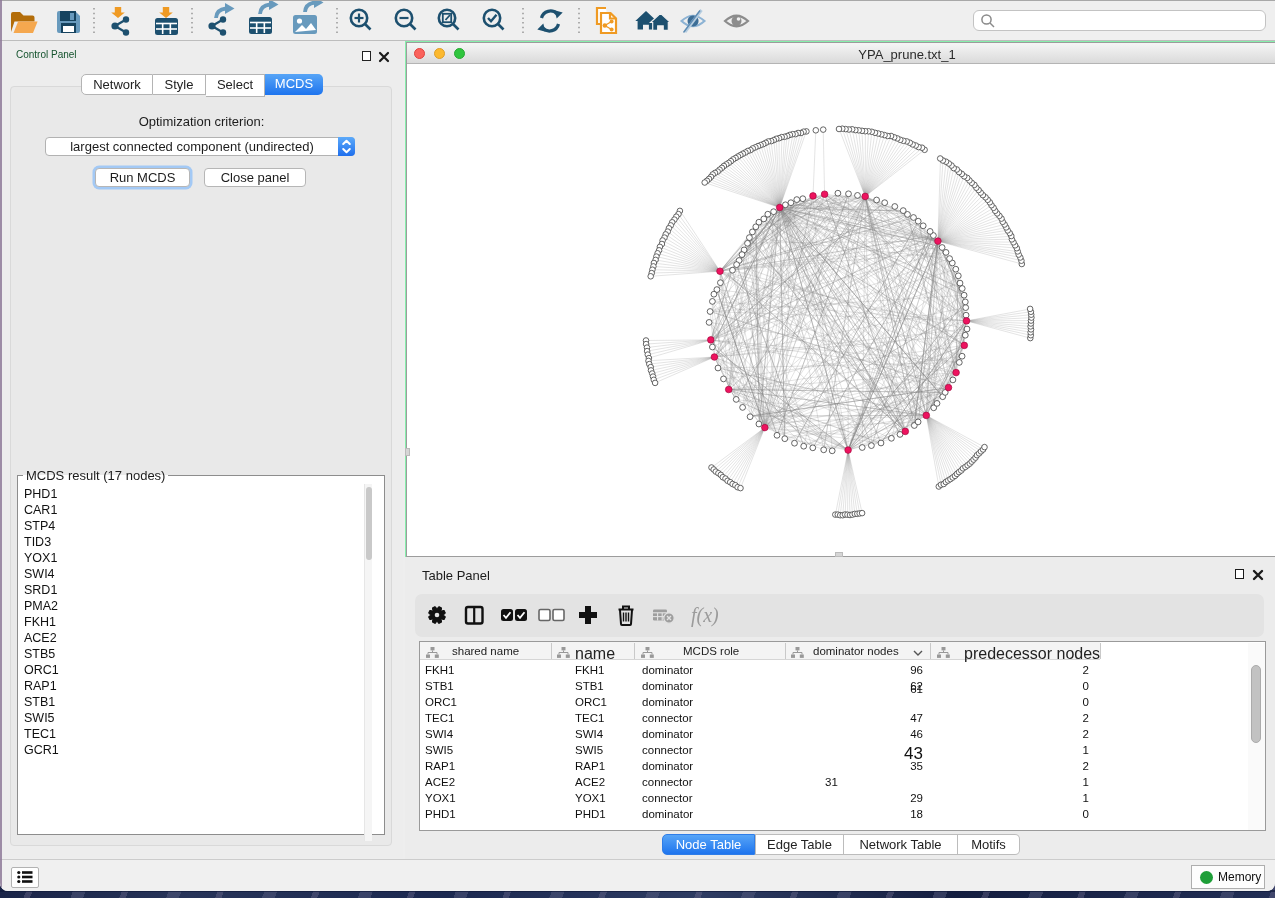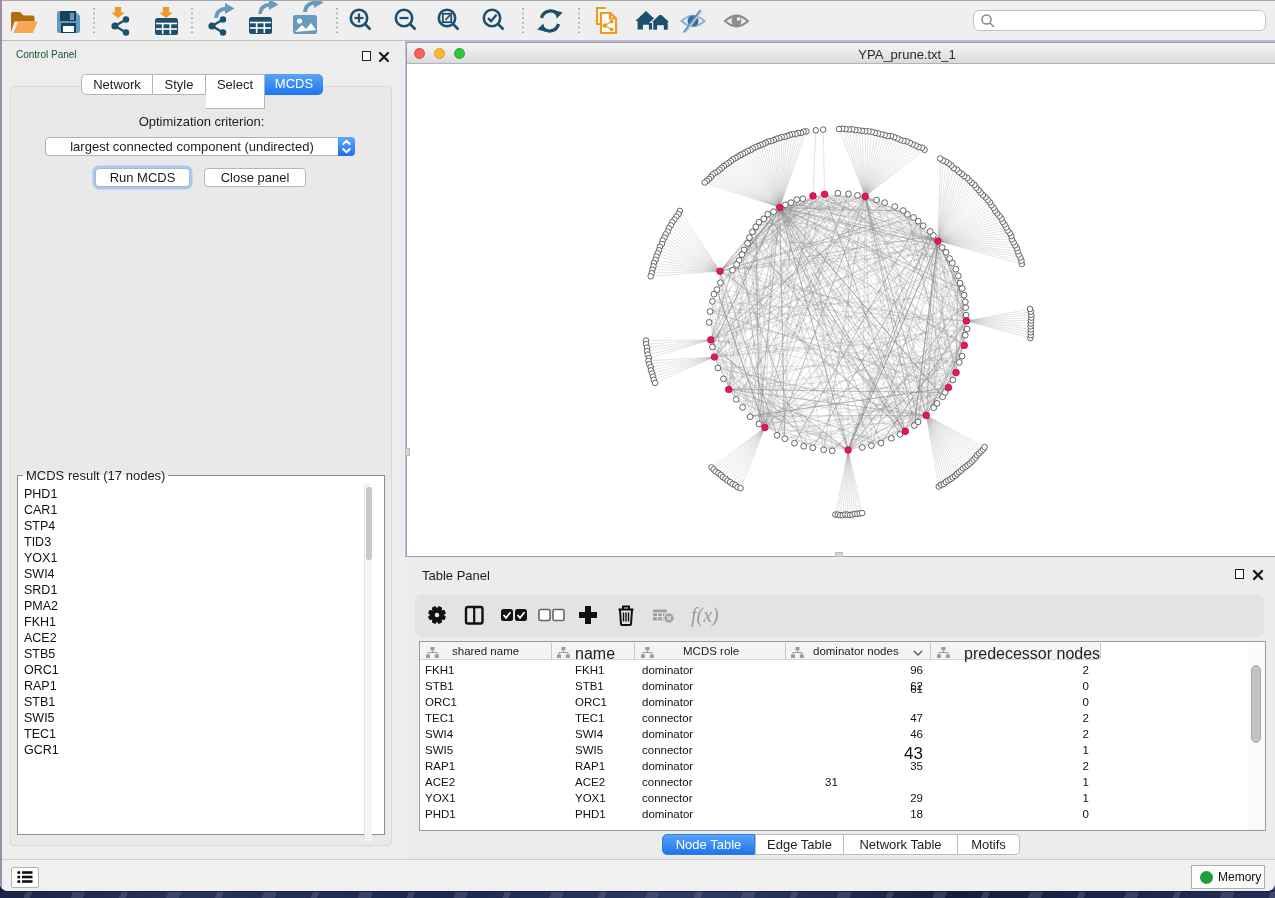--- a/index.html
+++ b/index.html
@@ -139,21 +139,21 @@
 
   <div class="abs" style="left:0;top:41px;width:403px;height:817px;background:#ededed;">
     <div style="position:absolute;left:16px;top:8px;font-size:10px;color:#14532d;">Control Panel</div>
       <div style="position:absolute;left:362px;top:10px;width:9px;height:10px;border:1.5px solid #222;background:#fff;"></div>
       <svg width="12" height="12" style="position:absolute;left:378px;top:10px;">
         <path d="M2 2 L10 10 M10 2 L2 10" stroke="#1a1a1a" stroke-width="2.2" stroke-linecap="round"></path>
       </svg>
       <div style="position:absolute;left:10px;top:45px;width:382px;height:760px;background:#e9e9e9;border:1px solid #d9d9d9;border-radius:4px;"></div>
       <div style="position:absolute;top:33px;height:21px;background:#fff;border:1px solid #b4b4b4;font-size:13px;color:#222;text-align:center;line-height:20px;left:81px;width:72px;border-radius:5px 0 0 5px;">Network</div>
       <div style="position:absolute;top:33px;height:21px;background:#fff;border:1px solid #b4b4b4;font-size:13px;color:#222;text-align:center;line-height:20px;left:153px;width:53px;border-left:none;">Style</div>
-      <div style="position:absolute;top:33px;height:35px;background:#fff;border:1px solid #b4b4b4;font-size:13px;color:#222;text-align:center;line-height:20px;left:206px;width:59px;border-left:none;">Select</div>
+      <div style="position:absolute;top:33px;height:23px;background:#fff;border:1px solid #b4b4b4;font-size:13px;color:#222;text-align:center;line-height:20px;left:206px;width:59px;border-left:none;">Select</div>
       <div style="position:absolute;top:33px;height:21px;background:#fff;border:1px solid #b4b4b4;font-size:13px;color:#222;text-align:center;line-height:20px;left:265px;width:58px;border:none;border-radius:0 5px 5px 0;background:linear-gradient(#57a5f7,#1e74ee);color:#fff;">MCDS</div>
       <div style="position:absolute;left:0;top:73px;width:403px;text-align:center;font-size:13px;color:#1c1c1c;">Optimization criterion:</div>
       <div style="position:absolute;left:45px;top:96px;width:310px;height:19px;background:#fff;border:1px solid #b2b2b2;border-radius:4px;"></div>
       <div style="position:absolute;left:45px;top:96px;width:294px;height:19px;font-size:13px;color:#1c1c1c;text-align:center;line-height:19px;">largest connected component (undirected)</div>
       <div style="position:absolute;left:338px;top:96px;width:17px;height:19px;background:linear-gradient(#5caafa,#1f6fed);border-radius:0 4px 4px 0;"></div>
       <svg width="17" height="19" style="position:absolute;left:338px;top:96px;">
         <path d="M5.2 7 L8.5 3.8 L11.8 7 M5.2 12 L8.5 15.2 L11.8 12" stroke="#fff" stroke-width="2" fill="none" stroke-linecap="round" stroke-linejoin="round"></path>
       </svg>
       <div style="position:absolute;top:127px;height:19px;background:#fff;border:1px solid #b6b6b6;border-radius:4px;font-size:13px;color:#1c1c1c;text-align:center;line-height:18px;left:95px;width:95px;box-shadow:0 0 0 2.5px #a3c9f5;">Run MCDS</div>
       <div style="position:absolute;top:127px;height:19px;background:#fff;border:1px solid #b6b6b6;border-radius:4px;font-size:13px;color:#1c1c1c;text-align:center;line-height:18px;left:204px;width:102px;">Close panel</div>
@@ -177,21 +177,21 @@
           <div style="height:16px;line-height:16px;">SWI5</div>
           <div style="height:16px;line-height:16px;">TEC1</div>
           <div style="height:16px;line-height:16px;">GCR1</div>
         </div>
         <div style="position:absolute;left:346px;top:1px;width:8px;height:357px;background:#f5f5f5;border-left:1px solid #e6e6e6;">
           <div style="position:absolute;left:1px;top:3px;width:6px;height:73px;background:#c9c9c9;border-radius:3px;"></div>
         </div>
       </fieldset>
   </div>
 
-  <div class="abs" style="left:405px;top:41px;width:870px;height:516px;background:#c4b5fd;">
+  <div class="abs" style="left:405px;top:41px;width:870px;height:516px;background:#86efac;">
     <div style="position:absolute;left:1px;top:1px;width:869px;height:515px;border:1px solid #9c9c9c;border-right:none;background:#fff;">
         <div style="position:absolute;left:0;top:0;width:100%;height:21px;background:linear-gradient(#f6f6f6,#dadada);border-bottom:1px solid #b4b4b4;"></div>
       </div>
       <div style="position:absolute;left:9px;top:7px;width:11px;height:11px;border-radius:50%;background:#fa625c;border:1px solid #df433d;"></div>
       <div style="position:absolute;left:29px;top:7px;width:11px;height:11px;border-radius:50%;background:#fcb92f;border:1px solid #dd9e28;"></div>
       <div style="position:absolute;left:49px;top:7px;width:11px;height:11px;border-radius:50%;background:#2fc53e;border:1px solid #27a833;"></div>
       <div style="position:absolute;left:402px;top:6px;width:200px;text-align:center;font-size:13px;color:#2b2b2b;">YPA_prune.txt_1</div>
       <svg width="870" height="494" viewBox="0 0 870 494" style="position:absolute;left:0;top:22px;">
         <path stroke="#909090" stroke-width="0.45" opacity="0.55" fill="none" d="M374.7 144.5L401.4 68.0M374.7 144.5L398.7 69.1M374.7 144.5L395.9 69.5M374.7 144.5L393.1 69.7M374.7 144.5L390.5 71.1M374.7 144.5L387.8 71.8M374.7 144.5L384.8 71.6M374.7 144.5L382.1 72.4M374.7 144.5L379.6 73.9M374.7 144.5L376.9 74.7M374.7 144.5L374.0 74.9M374.7 144.5L371.3 75.6M374.7 144.5L368.9 77.3M374.7 144.5L365.9 77.5M374.7 144.5L363.3 78.5M374.7 144.5L360.8 79.9M374.7 144.5L358.3 81.1M374.7 144.5L355.9 82.6M374.7 144.5L353.3 83.8M374.7 144.5L350.3 84.0M374.7 144.5L348.1 86.0M374.7 144.5L345.4 86.8M374.7 144.5L343.1 88.5M374.7 144.5L340.3 89.3M374.7 144.5L338.0 90.9M374.7 144.5L335.7 92.6M374.7 144.5L333.4 94.2M374.7 144.5L330.6 95.1M374.7 144.5L328.7 97.3M374.7 144.5L326.2 98.6M374.7 144.5L323.7 99.9M374.7 144.5L321.1 101.2M374.7 144.5L319.0 103.1M374.7 144.5L317.0 105.1M374.7 144.5L314.3 106.2M374.7 144.5L312.6 108.6M374.7 144.5L310.6 110.6M374.7 144.5L308.2 112.1M374.7 144.5L305.9 113.8M374.7 144.5L304.1 116.0M374.7 144.5L302.0 117.8M374.7 144.5L299.8 119.6M460.2 133.4L519.8 86.5M460.2 133.4L516.6 85.5M460.2 133.4L513.7 83.9M460.2 133.4L511.0 81.9M460.2 133.4L508.0 80.5M460.2 133.4L504.8 79.6M460.2 133.4L501.7 78.4M460.2 133.4L498.6 77.4M460.2 133.4L495.3 76.8M460.2 133.4L492.1 75.9M460.2 133.4L489.0 74.9M460.2 133.4L486.2 73.0M460.2 133.4L482.9 72.3M460.2 133.4L479.8 71.2M460.2 133.4L476.3 71.5M460.2 133.4L473.3 70.1M460.2 133.4L470.0 69.6M460.2 133.4L466.8 68.7M460.2 133.4L463.5 68.6M460.2 133.4L460.4 67.3M460.2 133.4L456.9 68.0M460.2 133.4L453.7 67.1M460.2 133.4L450.5 66.5M460.2 133.4L447.2 66.0M460.2 133.4L443.9 66.0M460.2 133.4L440.6 65.9M460.2 133.4L437.3 65.7M460.2 133.4L434.0 65.5M532.9 178.1L616.9 201.0M532.9 178.1L616.3 197.7M532.9 178.1L615.4 194.5M532.9 178.1L614.2 191.4M532.9 178.1L612.5 188.5M532.9 178.1L611.7 185.2M532.9 178.1L610.5 182.1M532.9 178.1L608.8 179.2M532.9 178.1L607.5 176.1M532.9 178.1L605.8 173.3M532.9 178.1L604.5 170.2M532.9 178.1L602.9 167.2M532.9 178.1L600.8 164.6M532.9 178.1L599.7 161.4M532.9 178.1L598.4 158.3M532.9 178.1L596.5 155.6M532.9 178.1L594.5 152.9M532.9 178.1L592.3 150.3M532.9 178.1L590.8 147.4M532.9 178.1L588.7 144.8M532.9 178.1L586.6 142.2M532.9 178.1L584.9 139.3M532.9 178.1L582.1 137.3M532.9 178.1L580.6 134.2M532.9 178.1L577.8 132.2M532.9 178.1L576.1 129.3M532.9 178.1L573.7 126.9M532.9 178.1L571.2 124.7M532.9 178.1L569.3 122.0M532.9 178.1L566.7 119.8M532.9 178.1L564.4 117.4M532.9 178.1L562.2 114.9M532.9 178.1L559.1 113.3M532.9 178.1L556.4 111.4M532.9 178.1L554.1 109.0M532.9 178.1L551.8 106.6M532.9 178.1L548.8 105.0M532.9 178.1L546.1 103.1M532.9 178.1L543.9 100.4M532.9 178.1L541.0 98.8M532.9 178.1L538.0 97.2M532.9 178.1L535.5 94.9M315.0 208.2L275.3 148.1M315.0 208.2L273.0 150.7M315.0 208.2L271.6 153.9M315.0 208.2L269.5 156.6M315.0 208.2L267.3 159.3M315.0 208.2L265.4 162.2M315.0 208.2L263.8 165.3M315.0 208.2L262.7 168.6M315.0 208.2L260.9 171.5M315.0 208.2L259.6 174.7M315.0 208.2L258.3 177.9M315.0 208.2L256.5 180.8M315.0 208.2L254.8 183.8M315.0 208.2L253.5 187.0M315.0 208.2L252.4 190.3M315.0 208.2L250.9 193.4M315.0 208.2L250.5 196.9M315.0 208.2L249.6 200.2M315.0 208.2L248.3 203.4M315.0 208.2L247.5 206.7M315.0 208.2L246.7 210.0M315.0 208.2L245.6 213.3M561.5 257.9L625.5 275.2M561.5 257.9L625.5 272.2M561.5 257.9L625.5 269.3M561.5 257.9L626.3 266.4M561.5 257.9L626.5 263.5M561.5 257.9L625.9 260.5M561.5 257.9L625.5 257.6M561.5 257.9L625.4 254.7M561.5 257.9L626.3 251.7M561.5 257.9L625.2 248.8M561.5 257.9L625.8 245.9M305.8 276.9L240.8 277.5M305.8 276.9L241.5 281.0M305.8 276.9L241.4 284.6M305.8 276.9L242.8 288.0M305.8 276.9L243.2 291.6M305.8 276.9L243.5 295.2M309.4 294.0L244.5 297.7M309.4 294.0L244.2 301.1M309.4 294.0L245.7 304.1M309.4 294.0L246.6 307.3M309.4 294.0L247.5 310.4M309.4 294.0L247.8 313.7M309.4 294.0L248.9 316.8M309.4 294.0L249.7 320.0M359.8 364.6L306.3 404.8M359.8 364.6L308.4 406.9M359.8 364.6L310.6 408.9M359.8 364.6L313.1 410.5M359.8 364.6L315.8 411.9M359.8 364.6L318.0 414.0M359.8 364.6L320.6 415.4M359.8 364.6L323.1 417.0M359.8 364.6L325.3 419.1M359.8 364.6L327.6 421.0M359.8 364.6L330.5 422.0M359.8 364.6L332.9 423.7M359.8 364.6L335.4 425.3M443.1 387.1L430.3 452.2M443.1 387.1L432.8 452.0M443.1 387.1L435.2 452.1M443.1 387.1L437.7 452.3M443.1 387.1L440.1 451.7M443.1 387.1L442.6 452.1M443.1 387.1L445.0 452.1M443.1 387.1L447.4 451.0M443.1 387.1L449.9 451.8M443.1 387.1L452.3 451.3M443.1 387.1L454.7 450.3M443.1 387.1L457.2 450.4M521.3 352.4L533.9 423.7M521.3 352.4L536.4 422.5M521.3 352.4L538.4 420.5M521.3 352.4L540.8 419.2M521.3 352.4L543.3 417.9M521.3 352.4L545.5 416.2M521.3 352.4L547.9 414.8M521.3 352.4L549.7 412.6M521.3 352.4L552.1 411.1M521.3 352.4L553.9 409.0M521.3 352.4L556.4 407.7M521.3 352.4L558.6 406.0M521.3 352.4L560.5 404.1M521.3 352.4L562.7 402.3M521.3 352.4L564.3 400.0M521.3 352.4L566.8 398.7M521.3 352.4L568.9 396.9M521.3 352.4L570.9 394.9M521.3 352.4L572.4 392.5M521.3 352.4L574.5 390.8M521.3 352.4L576.0 388.3M521.3 352.4L578.3 386.8M521.3 352.4L580.1 384.6M408.0 132.9L410.8 67.3M419.6 131.2L418.2 66.6"></path>
         <path stroke="#8c8c8c" stroke-width="0.45" opacity="0.55" fill="none" d="M374.7 144.5L309.4 231.3M374.7 144.5L476.0 380.1M374.7 144.5L541.0 189.4M374.7 144.5L557.1 225.6M374.7 144.5L379.7 375.9M374.7 144.5L311.6 226.5M374.7 144.5L532.3 340.6M374.7 144.5L345.6 353.2M374.7 144.5L457.3 385.2M374.7 144.5L558.7 232.3M374.7 144.5L547.2 200.1M374.7 144.5L354.2 360.5M374.7 144.5L557.1 225.6M374.7 144.5L452.6 132.0M374.7 144.5L513.4 359.3M374.7 144.5L315.8 219.8M374.7 144.5L543.5 324.6M374.7 144.5L502.8 151.1M374.7 144.5L418.7 386.7M374.7 144.5L489.7 143.7M374.7 144.5L495.1 371.5M374.7 144.5L443.1 387.1M374.7 144.5L495.1 371.5M374.7 144.5L551.1 309.6M374.7 144.5L305.8 276.9M374.7 144.5L379.7 375.9M374.7 144.5L466.5 383.1M374.7 144.5L554.9 299.6M374.7 144.5L305.8 276.9M374.7 144.5L537.5 184.2M374.7 144.5L379.7 375.9M374.7 144.5L509.2 362.4M374.7 144.5L537.6 333.6M374.7 144.5L339.6 187.2M374.7 144.5L521.3 352.4M374.7 144.5L537.6 333.6M374.7 144.5L460.2 133.4M374.7 144.5L471.7 136.5M374.7 144.5L495.1 371.5M374.7 144.5L486.6 375.8M374.7 144.5L537.6 333.6M374.7 144.5L334.5 197.8M374.7 144.5L559.3 282.4M374.7 144.5L307.0 284.1M374.7 144.5L337.6 192.0M374.7 144.5L497.9 148.1M374.7 144.5L528.7 344.7M374.7 144.5L509.2 362.4M374.7 144.5L547.8 316.8M374.7 144.5L466.5 383.1M374.7 144.5L337.2 344.7M374.7 144.5L513.4 359.3M374.7 144.5L518.2 162.8M374.7 144.5L476.0 380.1M374.7 144.5L561.3 252.1M374.7 144.5L561.3 266.0M374.7 144.5L307.0 284.1M374.7 144.5L558.7 232.3M460.2 133.4L513.4 359.3M460.2 133.4L555.4 220.0M460.2 133.4L495.1 371.5M460.2 133.4L330.7 336.8M460.2 133.4L528.7 344.7M460.2 133.4L540.4 329.5M460.2 133.4L513.1 158.5M460.2 133.4L457.3 385.2M460.2 133.4L537.5 184.2M460.2 133.4L305.8 276.9M460.2 133.4L547.2 200.1M460.2 133.4L513.4 359.3M460.2 133.4L398.8 382.9M460.2 133.4L337.2 344.7M460.2 133.4L330.7 336.8M460.2 133.4L347.5 168.9M460.2 133.4L358.5 155.5M460.2 133.4L418.7 386.7M460.2 133.4L466.5 383.1M460.2 133.4L508.3 154.8M460.2 133.4L311.6 226.5M460.2 133.4L372.1 372.1M460.2 133.4L418.7 386.7M460.2 133.4L509.2 362.4M460.2 133.4L331.7 201.7M460.2 133.4L524.6 168.9M460.2 133.4L345.6 353.2M460.2 133.4L408.0 132.9M460.2 133.4L558.7 232.3M460.2 133.4L350.8 163.8M460.2 133.4L508.3 154.8M460.2 133.4L309.4 294.0M532.9 178.1L559.9 239.0M532.9 178.1L557.1 225.6M532.9 178.1L432.9 130.5M532.9 178.1L489.7 143.7M532.9 178.1L368.3 148.3M532.9 178.1L560.7 244.6M532.9 178.1L543.5 324.6M532.9 178.1L342.3 180.1M532.9 178.1L327.1 207.0M532.9 178.1L443.1 387.1M532.9 178.1L307.1 238.3M532.9 178.1L358.5 155.5M532.9 178.1L408.0 132.9M532.9 178.1L466.5 383.1M532.9 178.1L466.5 383.1M532.9 178.1L521.3 352.4M532.9 178.1L554.9 299.6M532.9 178.1L486.6 375.8M532.9 178.1L408.0 132.9M532.9 178.1L354.3 159.7M532.9 178.1L359.8 364.6M532.9 178.1L397.7 135.4M532.9 178.1L309.4 294.0M532.9 178.1L509.2 362.4M532.9 178.1L372.1 372.1M532.9 178.1L559.9 239.0M532.9 178.1L307.0 284.1M532.9 178.1L460.2 133.4M532.9 178.1L337.2 344.7M532.9 178.1L509.2 362.4M532.9 178.1L374.7 144.6M532.9 178.1L479.8 139.3M532.9 178.1L513.4 359.3M532.9 178.1L392.0 137.2M532.9 178.1L419.6 131.2M532.9 178.1L513.4 359.3M532.9 178.1L460.2 133.4M532.9 178.1L385.8 139.5M532.9 178.1L509.2 362.4M532.9 178.1L385.8 139.5M532.9 178.1L528.7 344.7M532.9 178.1L374.7 144.6M315.0 208.2L556.9 293.1M315.0 208.2L502.8 151.1M315.0 208.2L368.3 148.3M315.0 208.2L500.3 368.4M315.0 208.2L419.6 131.2M315.0 208.2L443.5 130.9M315.0 208.2L561.3 266.0M315.0 208.2L432.9 130.5M315.0 208.2L385.8 139.5M315.0 208.2L432.9 130.5M315.0 208.2L528.2 172.7M315.0 208.2L502.8 151.1M315.0 208.2L363.1 151.8M315.0 208.2L508.3 154.8M315.0 208.2L521.3 352.4M315.0 208.2L537.5 184.2M315.0 208.2L350.8 163.8M315.0 208.2L313.0 305.0M315.0 208.2L528.2 172.7M315.0 208.2L372.1 372.1M315.0 208.2L345.6 353.2M315.0 208.2L528.7 344.7M315.0 208.2L323.7 326.5M315.0 208.2L508.3 154.8M315.0 208.2L397.7 135.4M315.0 208.2L330.7 336.8M315.0 208.2L419.6 131.2M315.0 208.2L543.5 324.6M561.5 257.9L528.2 172.7M561.5 257.9L397.7 135.4M561.5 257.9L540.4 329.5M561.5 257.9L543.5 324.6M561.5 257.9L307.1 238.3M561.5 257.9L305.2 248.5M561.5 257.9L518.2 162.8M561.5 257.9L323.7 326.5M561.5 257.9L476.0 380.1M561.5 257.9L460.2 133.4M561.5 257.9L311.6 226.5M561.5 257.9L476.0 380.1M561.5 257.9L543.5 324.6M561.5 257.9L432.9 130.5M561.5 257.9L544.7 195.5M561.5 257.9L427.2 387.4M561.5 257.9L524.6 168.9M561.5 257.9L532.3 340.6M561.5 257.9L374.7 144.6M561.5 257.9L486.6 375.8M561.5 257.9L540.4 329.5M561.5 257.9L427.2 387.4M561.5 257.9L497.9 148.1M561.5 257.9L432.9 130.5M305.8 276.9L443.5 130.9M305.8 276.9L518.2 162.8M305.8 276.9L392.0 137.2M305.8 276.9L452.6 132.0M305.8 276.9L479.8 139.3M305.8 276.9L342.3 180.1M305.8 276.9L551.1 309.6M305.8 276.9L528.2 172.7M305.8 276.9L554.9 299.6M305.8 276.9L550.3 206.5M305.8 276.9L502.8 151.1M305.8 276.9L543.5 324.6M305.8 276.9L407.8 385.0M305.8 276.9L544.7 195.5M305.8 276.9L528.2 172.7M305.8 276.9L327.1 207.0M305.8 276.9L407.8 385.0M305.8 276.9L354.2 360.5M309.4 294.0L486.6 375.8M309.4 294.0L307.1 238.3M309.4 294.0L372.1 372.1M309.4 294.0L392.0 137.2M309.4 294.0L560.8 272.2M309.4 294.0L560.7 244.6M309.4 294.0L460.2 133.4M309.4 294.0L555.4 220.0M309.4 294.0L397.7 135.4M309.4 294.0L443.5 130.9M309.4 294.0L337.2 344.7M309.4 294.0L398.8 382.9M309.4 294.0L305.2 248.5M309.4 294.0L500.3 368.4M309.4 294.0L330.7 336.8M309.4 294.0L432.9 130.5M309.4 294.0L561.3 266.0M309.4 294.0L471.7 136.5M359.8 364.6L528.2 172.7M359.8 364.6L486.6 375.8M359.8 364.6L560.7 244.6M359.8 364.6L327.1 207.0M359.8 364.6L541.0 189.4M359.8 364.6L323.7 326.5M359.8 364.6L419.6 131.2M359.8 364.6L540.4 329.5M359.8 364.6L560.8 272.2M359.8 364.6L432.9 130.5M359.8 364.6L476.0 380.1M359.8 364.6L554.9 299.6M359.8 364.6L311.6 226.5M359.8 364.6L350.8 163.8M359.8 364.6L344.5 174.7M359.8 364.6L518.2 162.8M359.8 364.6L479.8 139.3M359.8 364.6L502.8 151.1M359.8 364.6L315.8 219.8M359.8 364.6L513.4 359.3M359.8 364.6L305.8 276.9M359.8 364.6L304.6 259.4M359.8 364.6L443.5 130.9M359.8 364.6L392.0 137.2M359.8 364.6L443.1 387.1M359.8 364.6L443.5 130.9M359.8 364.6L544.7 195.5M359.8 364.6L311.6 226.5M359.8 364.6L337.6 192.0M359.8 364.6L418.7 386.7M359.8 364.6L528.2 172.7M359.8 364.6L560.7 244.6M359.8 364.6L307.1 238.3M359.8 364.6L460.2 133.4M359.8 364.6L408.0 132.9M359.8 364.6L553.0 212.9M359.8 364.6L368.3 148.3M359.8 364.6L347.5 168.9M359.8 364.6L559.3 282.4M359.8 364.6L337.6 192.0M359.8 364.6L311.6 226.5M359.8 364.6L385.8 139.5M443.1 387.1L561.5 257.9M443.1 387.1L330.7 336.8M443.1 387.1L540.4 329.5M443.1 387.1L443.5 130.9M443.1 387.1L513.4 359.3M443.1 387.1L544.7 195.5M443.1 387.1L313.0 305.0M443.1 387.1L486.6 375.8M443.1 387.1L532.9 178.1M443.1 387.1L385.8 139.5M443.1 387.1L309.4 294.0M443.1 387.1L513.1 158.5M443.1 387.1L317.9 316.2M443.1 387.1L547.8 316.8M443.1 387.1L559.9 239.0M443.1 387.1L518.2 162.8M443.1 387.1L374.7 144.6M443.1 387.1L524.6 168.9M443.1 387.1L500.3 368.4M443.1 387.1L363.1 151.8M443.1 387.1L354.3 159.7M443.1 387.1L379.7 375.9M443.1 387.1L330.7 336.8M443.1 387.1L553.0 212.9M443.1 387.1L397.7 135.4M443.1 387.1L532.9 178.1M443.1 387.1L307.0 284.1M443.1 387.1L560.7 244.6M443.1 387.1L528.2 172.7M443.1 387.1L350.8 163.8M521.3 352.4L354.3 159.7M521.3 352.4L344.5 174.7M521.3 352.4L311.6 226.5M521.3 352.4L345.6 353.2M521.3 352.4L528.2 172.7M521.3 352.4L460.2 133.4M521.3 352.4L379.7 375.9M521.3 352.4L532.9 178.1M521.3 352.4L544.7 195.5M521.3 352.4L560.8 272.2M521.3 352.4L559.3 282.4M521.3 352.4L555.4 220.0M521.3 352.4L313.0 305.0M521.3 352.4L479.8 139.3M521.3 352.4L313.0 305.0M521.3 352.4L418.7 386.7M521.3 352.4L471.7 136.5M521.3 352.4L466.5 383.1M521.3 352.4L374.7 144.6M521.3 352.4L560.8 272.2M521.3 352.4L550.3 206.5M521.3 352.4L354.2 360.5M521.3 352.4L466.5 383.1M521.3 352.4L345.6 353.2M521.3 352.4L342.3 180.1M521.3 352.4L330.7 336.8M408.0 132.9L560.8 272.2M408.0 132.9L334.5 197.8M408.0 132.9L305.2 248.5M408.0 132.9L509.2 362.4M408.0 132.9L342.3 180.1M408.0 132.9L427.2 387.4M408.0 132.9L322.8 211.5M408.0 132.9L347.5 168.9M408.0 132.9L537.6 333.6M408.0 132.9L342.3 180.1M408.0 132.9L561.5 257.9M408.0 132.9L359.8 364.6M419.6 131.2L339.6 187.2M419.6 131.2L558.7 232.3M419.6 131.2L560.7 244.6M419.6 131.2L358.5 155.5M419.6 131.2L554.9 299.6M419.6 131.2L555.4 220.0M419.6 131.2L479.8 139.3M419.6 131.2L337.2 344.7M419.6 131.2L543.5 324.6M419.6 131.2L313.0 305.0M419.6 131.2L553.0 212.9M419.6 131.2L331.7 201.7M559.3 282.4L317.9 316.2M559.3 282.4L553.0 212.9M559.3 282.4L443.1 387.1M559.3 282.4L331.7 201.7M559.3 282.4L544.7 195.5M559.3 282.4L380.4 141.8M559.3 282.4L354.2 360.5M559.3 282.4L443.1 387.1M559.3 282.4L427.2 387.4M559.3 282.4L354.3 159.7M559.3 282.4L358.5 155.5M559.3 282.4L555.4 220.0M559.3 282.4L495.1 371.5M559.3 282.4L528.2 172.7M559.3 282.4L443.1 387.1M559.3 282.4L407.8 385.0M559.3 282.4L497.9 148.1M559.3 282.4L358.5 155.5M551.1 309.6L561.3 266.0M551.1 309.6L323.7 326.5M551.1 309.6L518.2 162.8M551.1 309.6L553.0 212.9M551.1 309.6L408.0 132.9M551.1 309.6L345.6 353.2M551.1 309.6L398.8 382.9M551.1 309.6L513.1 158.5M551.1 309.6L392.0 137.2M551.1 309.6L553.0 212.9M551.1 309.6L307.1 238.3M551.1 309.6L509.2 362.4M551.1 309.6L489.7 143.7M551.1 309.6L513.1 158.5M543.5 324.6L305.2 248.5M543.5 324.6L379.7 375.9M543.5 324.6L502.8 151.1M543.5 324.6L559.3 282.4M543.5 324.6L345.6 353.2M543.5 324.6L398.8 382.9M543.5 324.6L560.8 272.2M543.5 324.6L350.8 163.8M543.5 324.6L460.2 133.4M543.5 324.6L345.6 353.2M543.5 324.6L305.2 248.5M543.5 324.6L509.2 362.4M543.5 324.6L502.8 151.1M543.5 324.6L339.6 187.2M323.7 326.5L521.3 352.4M323.7 326.5L508.3 154.8M323.7 326.5L363.1 151.8M323.7 326.5L427.2 387.4M323.7 326.5L518.2 162.8M323.7 326.5L476.0 380.1M323.7 326.5L334.5 197.8M323.7 326.5L476.0 380.1M323.7 326.5L408.0 132.9M323.7 326.5L307.1 238.3M323.7 326.5L344.5 174.7M323.7 326.5L347.5 168.9M323.7 326.5L374.7 144.6M323.7 326.5L543.5 324.6M323.7 326.5L443.1 387.1M323.7 326.5L540.4 329.5M323.7 326.5L556.9 293.1M323.7 326.5L432.9 130.5M500.3 368.4L460.2 133.4M500.3 368.4L344.5 174.7M500.3 368.4L363.1 151.8M500.3 368.4L432.9 130.5M500.3 368.4L358.5 155.5M500.3 368.4L322.8 211.5M500.3 368.4L397.7 135.4M500.3 368.4L543.5 324.6M500.3 368.4L555.4 220.0M500.3 368.4L419.6 131.2M500.3 368.4L550.3 206.5M500.3 368.4L560.7 244.6M500.3 368.4L347.5 168.9M500.3 368.4L350.8 163.8M354.2 360.5L558.7 232.3M380.4 141.8L528.7 344.7M344.5 174.7L544.7 195.5M532.3 340.6L363.1 151.8M304.6 259.4L427.2 387.4M427.2 387.4L307.1 238.3M392.0 137.2L311.6 226.5M311.6 226.5L466.5 383.1M513.1 158.5L389.6 379.9M385.8 139.5L379.7 375.9M354.2 360.5L350.8 163.8M313.0 305.0L489.7 143.7M304.6 259.4L489.7 143.7M560.8 272.2L327.1 207.0M339.6 187.2L532.3 340.6M443.5 130.9L354.2 360.5M304.6 259.4L554.9 299.6M528.2 172.7L407.8 385.0M327.1 207.0L541.0 189.4M528.7 344.7L541.0 189.4M372.1 372.1L540.4 329.5M540.4 329.5L457.3 385.2M407.8 385.0L337.6 192.0M334.5 197.8L385.8 139.5M561.3 266.0L541.0 189.4M337.6 192.0L466.5 383.1M497.9 148.1L380.4 141.8M305.2 248.5L513.1 158.5M327.1 207.0L379.7 375.9M344.5 174.7L379.7 375.9M509.2 362.4L334.5 197.8M398.8 382.9L331.7 201.7M380.4 141.8L330.7 336.8M495.1 371.5L358.5 155.5M541.0 189.4L305.2 248.5M305.2 248.5L558.7 232.3M554.9 299.6L313.0 305.0"></path>

